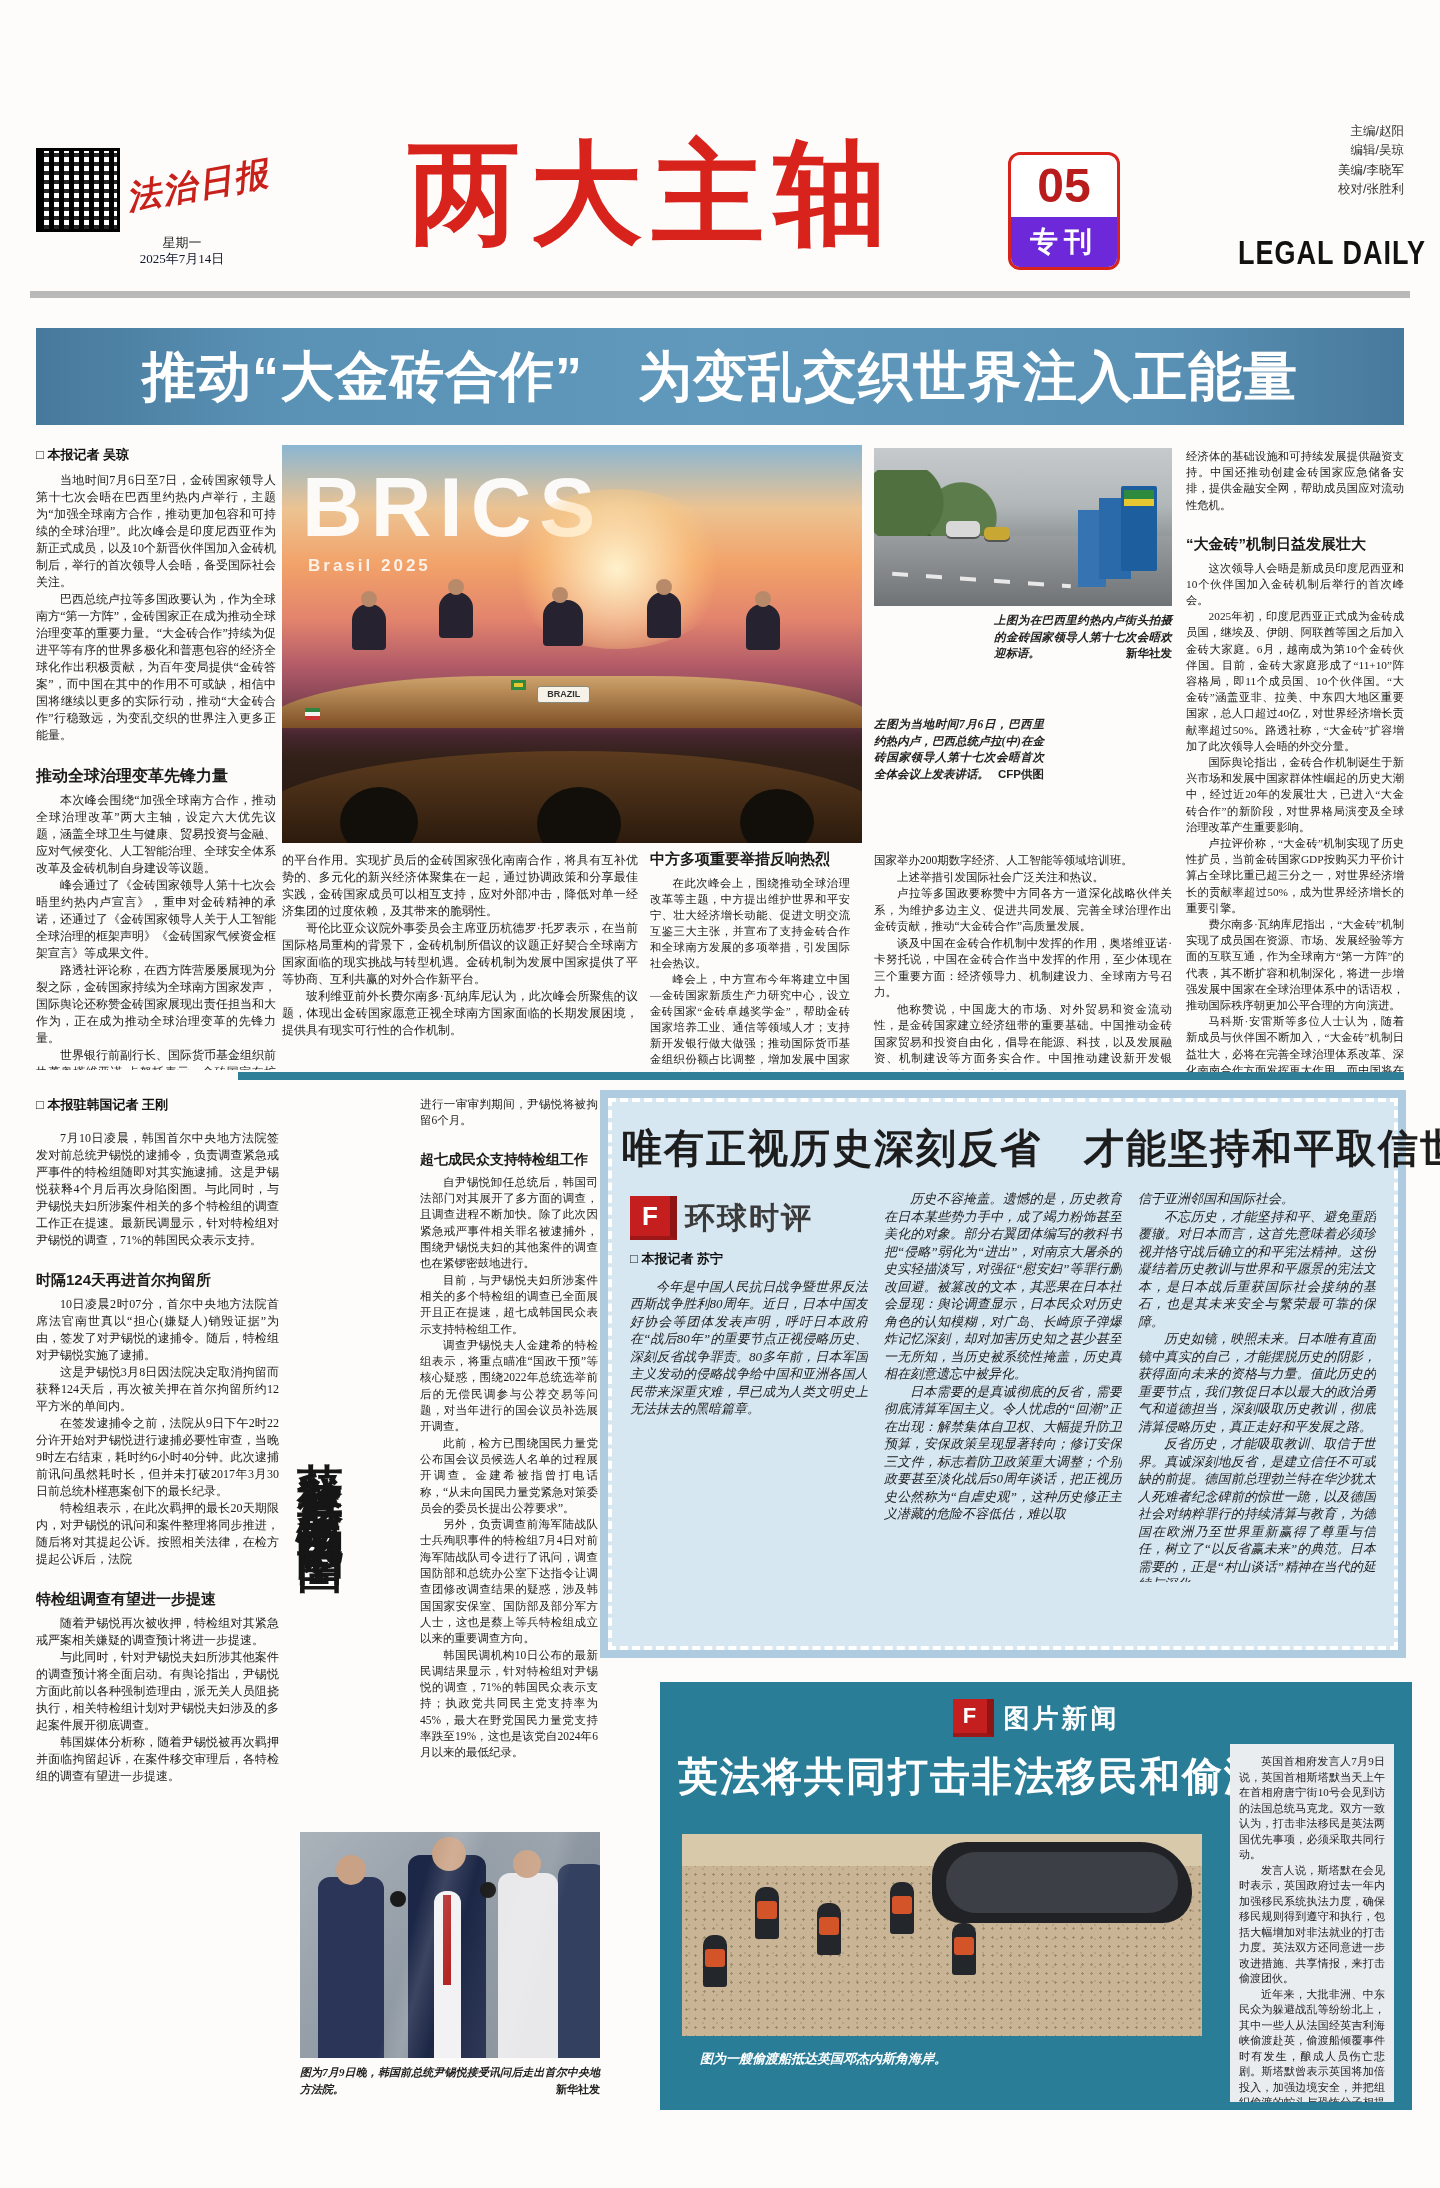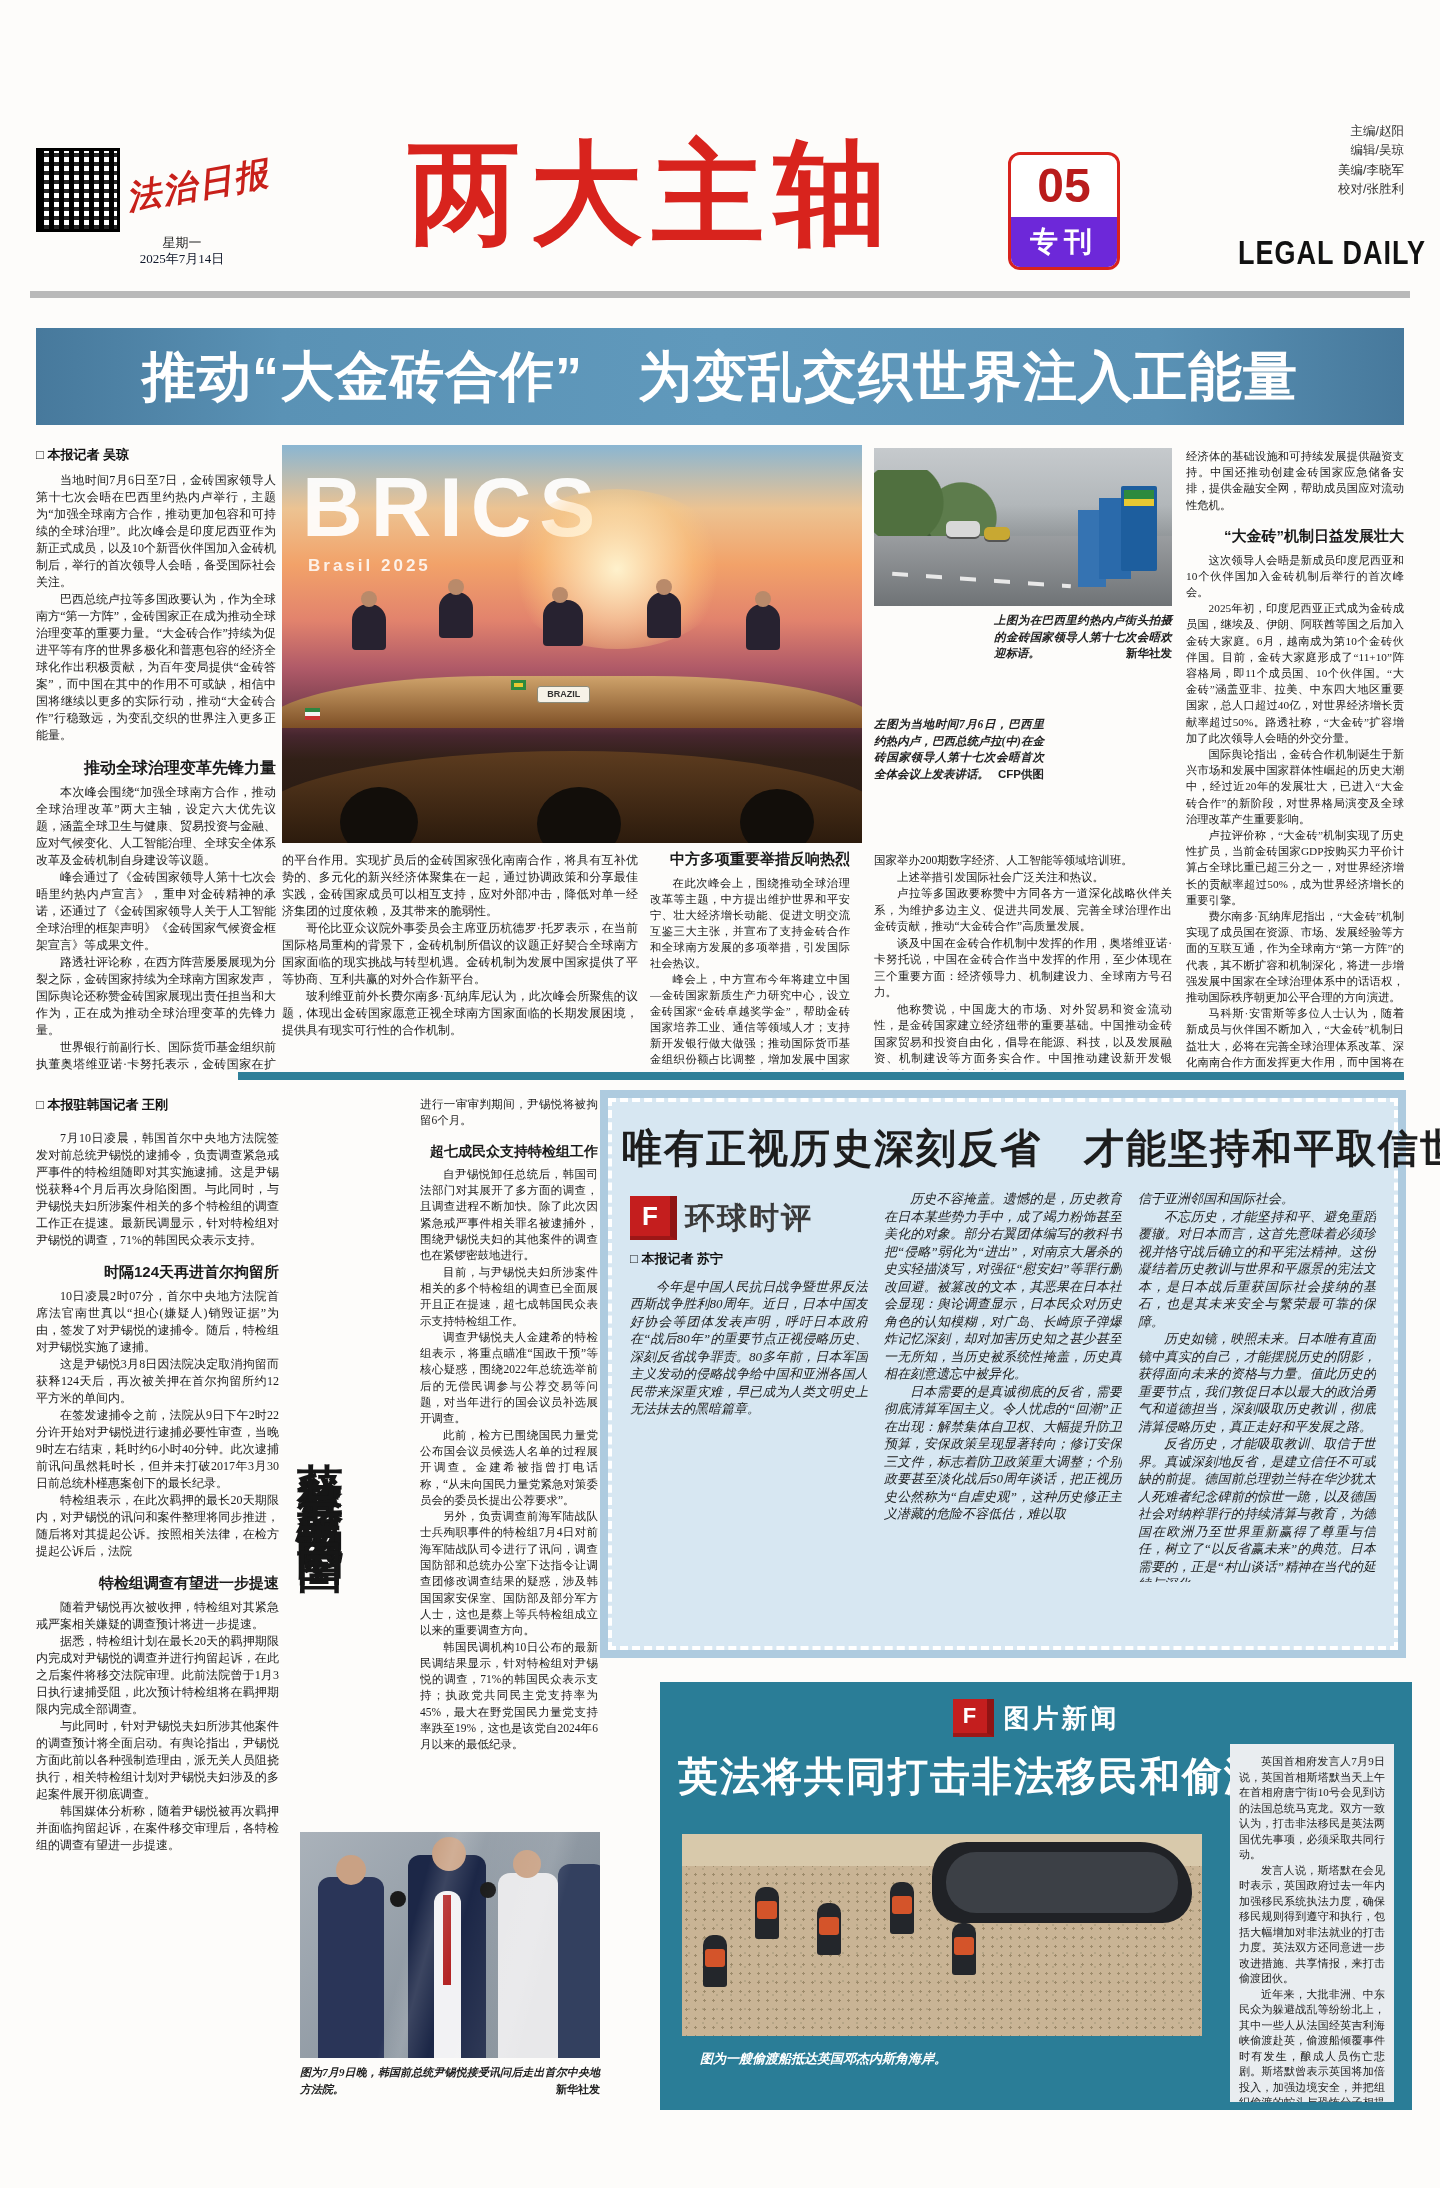--- a/index.html
+++ b/index.html
@@ -3,21 +3,21 @@
 <meta charset="utf-8">
 <style>
   html,body{margin:0;padding:0;background:#e9e7e2}
   #page{position:relative;width:1440px;height:2188px;margin:0 auto;background:#fdfcfa;overflow:hidden;
         font-family:"Liberation Serif","DejaVu Serif",serif;color:#1b1b1b}
   .abs{position:absolute}
   .sans{font-family:Liberation Serif, serif}
   .col{font-size:12px;line-height:17px;overflow:hidden;text-align:justify}
   .col p{margin:0;text-indent:2em}
   .byline{font:700 13px/1.35 "Liberation Sans","DejaVu Sans",sans-serif;color:#111}
-  .sub{font:700 16px/1.45 "Liberation Sans","DejaVu Sans",sans-serif;text-align:right;text-indent:0 !important;margin:12px 0 5px !important}
+  .sub{font:700 16px/1.45 "Liberation Sans","DejaVu Sans",sans-serif;text-align:left;text-indent:0 !important;margin:20px 0 5px !important}
   .cap{font:italic 700 11.5px/16.5px "Liberation Serif","DejaVu Serif",serif;color:#222;text-align:justify}
   .cap .credit{font-style:normal;font-family:"Liberation Sans","DejaVu Sans",sans-serif;font-weight:700;float:right}
   
   .qr{background:
       repeating-linear-gradient(0deg,rgba(0,0,0,.85) 0 4px,transparent 4px 9px),
       repeating-linear-gradient(90deg,#000 0 5px,#fff 5px 10px);
       border:3px solid #000;box-sizing:border-box}
   .paper-script{font:italic 700 34px/1.05 "Liberation Serif",serif;color:#c8201a;transform:rotate(-10deg);letter-spacing:2px;white-space:nowrap}
   .secttl{font-weight:900;font-family:"Liberation Sans","DejaVu Sans",sans-serif;font-size:112px;line-height:1;color:#d8231d;letter-spacing:10px;white-space:nowrap}
   .pgbox{border:3px solid #d8231d;border-radius:12px;overflow:hidden;text-align:center;background:#fff;box-sizing:border-box}
@@ -199,21 +199,20 @@
 
   <div class="abs col" style="left:36px;top:1130px;width:243px;height:998px">
     <p>7月10日凌晨，韩国首尔中央地方法院签发对前总统尹锡悦的逮捕令，负责调查紧急戒严事件的特检组随即对其实施逮捕。这是尹锡悦获释4个月后再次身陷囹圄。与此同时，与尹锡悦夫妇所涉案件相关的多个特检组的调查工作正在提速。最新民调显示，针对特检组对尹锡悦的调查，71%的韩国民众表示支持。</p>
     <p class="sub" style="font-size:15px">时隔124天再进首尔拘留所</p>
     <p>10日凌晨2时07分，首尔中央地方法院首席法官南世真以“担心(嫌疑人)销毁证据”为由，签发了对尹锡悦的逮捕令。随后，特检组对尹锡悦实施了逮捕。</p>
     <p>这是尹锡悦3月8日因法院决定取消拘留而获释124天后，再次被关押在首尔拘留所约12平方米的单间内。</p>
     <p>在签发逮捕令之前，法院从9日下午2时22分许开始对尹锡悦进行逮捕必要性审查，当晚9时左右结束，耗时约6小时40分钟。此次逮捕前讯问虽然耗时长，但并未打破2017年3月30日前总统朴槿惠案创下的最长纪录。</p>
     <p>特检组表示，在此次羁押的最长20天期限内，对尹锡悦的讯问和案件整理将同步推进，随后将对其提起公诉。按照相关法律，在检方提起公诉后，法院</p>
     <p class="sub" style="font-size:15px">特检组调查有望进一步提速</p>
     <p>随着尹锡悦再次被收押，特检组对其紧急戒严案相关嫌疑的调查预计将进一步提速。</p>
-    <p>据悉，特检组计划在最长20天的羁押期限内完成对尹锡悦的调查并进行拘留起诉，在此之后案件将移交法院审理。此前法院曾于1月3日执行逮捕受阻，此次预计特检组将在羁押期限内完成全部调查。</p>
     <p>与此同时，针对尹锡悦夫妇所涉其他案件的调查预计将全面启动。有舆论指出，尹锡悦方面此前以各种强制造理由，派无关人员阻挠执行，相关特检组计划对尹锡悦夫妇涉及的多起案件展开彻底调查。</p>
     <p>韩国媒体分析称，随着尹锡悦被再次羁押并面临拘留起诉，在案件移交审理后，各特检组的调查有望进一步提速。</p>
   </div>
 
   <div class="abs vhead" style="left:286px;top:1122px;width:62px;height:704px">获释数月后尹锡悦再陷囹圄</div>
 
   <div class="abs col" style="left:420px;top:1096px;width:178px;height:728px;font-size:11.5px;line-height:16.3px">
     <p style="text-indent:0">进行一审审判期间，尹锡悦将被拘留6个月。</p>
     <p class="sub" style="font-size:14px">超七成民众支持特检组工作</p>
     <p>自尹锡悦卸任总统后，韩国司法部门对其展开了多方面的调查，且调查进程不断加快。除了此次因紧急戒严事件相关罪名被逮捕外，围绕尹锡悦夫妇的其他案件的调查也在紧锣密鼓地进行。</p>

